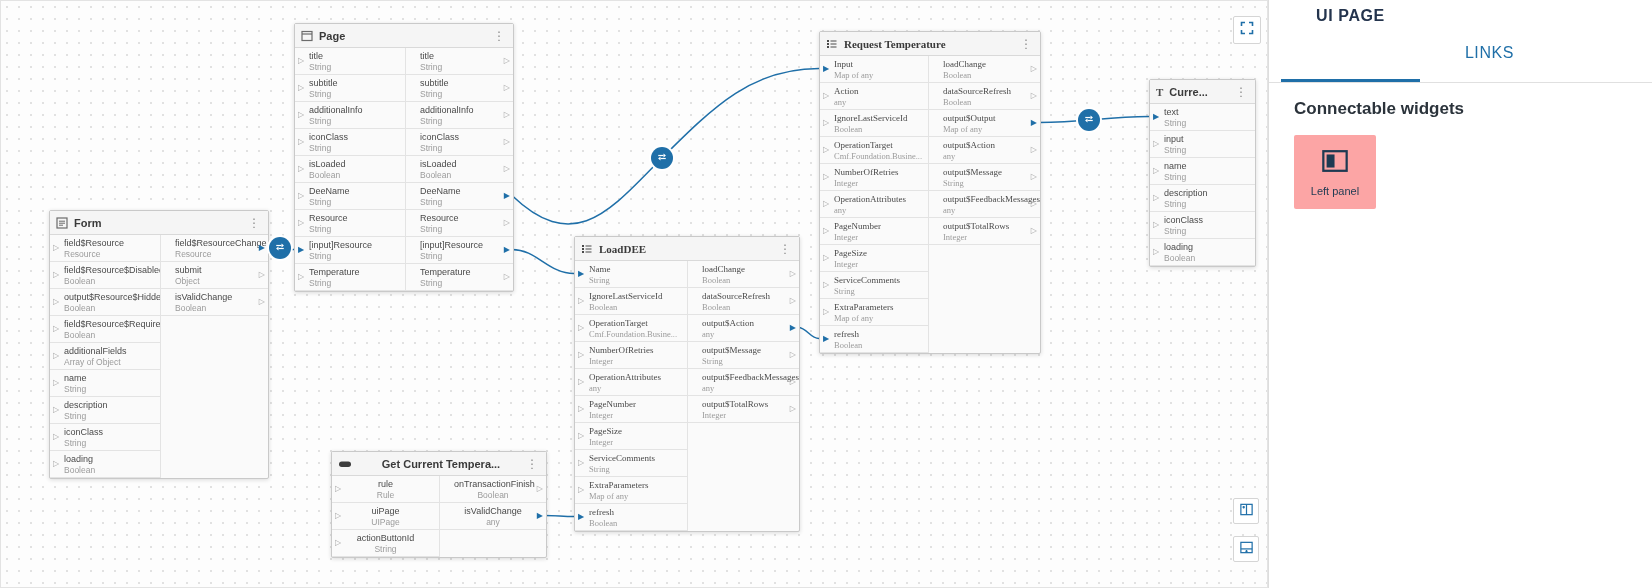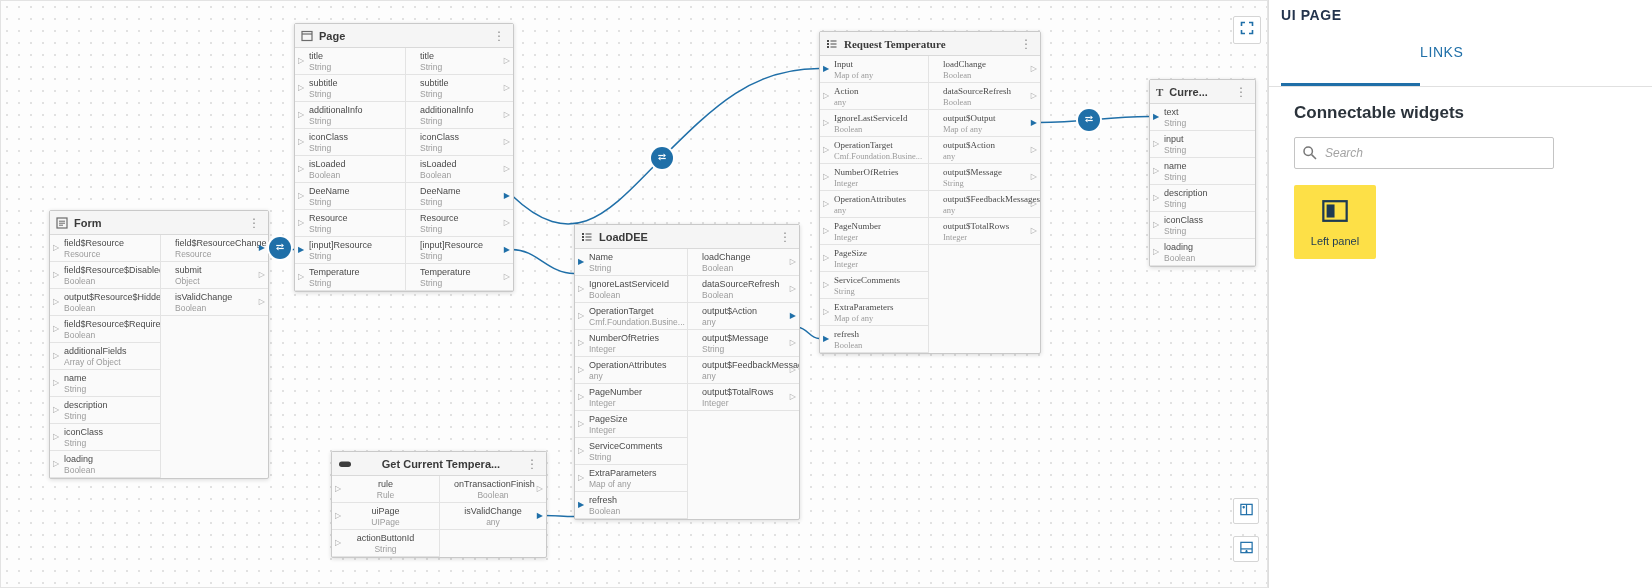--- a/index.html
+++ b/index.html
@@ -45,33 +45,33 @@
   .canvas-btn { position:absolute; z-index:4; background:#ffffff; border:1px solid #d5d5d5;
                 border-radius:2px; display:flex; align-items:center; justify-content:center;
                 cursor:pointer; }
   .btn-fullscreen { left:1232px; top:15px; width:28px; height:28px; }
   .btn-addcol { left:1232px; top:497px; width:26px; height:26px; }
   .btn-addrow { left:1232px; top:535px; width:26px; height:26px; }
 
   
   .sidebar { flex:1; background:#ffffff; border-left:1px solid #ddd; }
   .tabbar { display:flex; padding-left:12px; border-bottom:1px solid #e0e0e0; }
-  .tab { width:139px; text-align:left; font-size:14px; letter-spacing:.6px;
-         color:#24344d; padding:7px 0 23px; cursor:pointer; border-bottom:3px solid transparent; }
+  .tab { width:139px; text-align:center; font-size:16px; letter-spacing:.6px;
+         color:#24344d; padding:7px 0 17px; cursor:pointer; border-bottom:3px solid transparent; }
   .tab.active { border-bottom-color:#1f6fa8; font-weight:700; }
   .tab.alt { color:#1f6fa8;margin-top:37px; }
   .sb-content { padding:16px 12px 0 25px; }
   .sb-heading { font-size:17px; font-weight:700; color:#2b333b; margin-bottom:14px; }
   .searchbox { position:relative; width:260px; height:32px; }
   .searchbox input { width:100%; height:100%; border:1px solid #c4c4c4; border-radius:2px;
                      padding:0 8px 0 30px; font-size:12px; font-family:inherit; color:#444; }
   .searchbox input::placeholder { color:#a3a3a3; font-style:italic; }
   .searchbox .mag { position:absolute; left:8px; top:8px; }
   .widgets { display:flex; gap:8px; margin-top:16px; }
-  .widget-card { width:82px; height:74px; background:#fde047; border-radius:2px;
+  .widget-card { width:82px; height:74px; background:#fca5a5; border-radius:2px;
                  display:flex; flex-direction:column; align-items:center; justify-content:center;
                  gap:6px; cursor:pointer; }
   .wlabel { font-size:11px; color:#1e3a52; }
 </style>
 </head>
 <body>
 
 <div class="app">
 
   <div class="canvas" id="canvas">
@@ -293,21 +293,21 @@
               <span class="ptype">String</span>
             </div>
             <div class="prow">
               <span class="parrow out">▷</span>
               <span class="pname">Temperature</span>
               <span class="ptype">String</span>
             </div>
           </div>
         </div>
       </div>
-      <div class="node" style="left: 573px; top: 223px;">
+      <div class="node" style="left: 573px; top: 235px; font-family: Liberation Serif, serif;">
         <div class="nheader">
           <span class="nicon">
             <svg width="12" height="12" viewBox="0 0 12 12">
               <rect x="1" y="2" width="2" height="2" fill="#4a4a4a"></rect>
               <rect x="1" y="5" width="2" height="2" fill="#4a4a4a"></rect>
               <rect x="1" y="8" width="2" height="2" fill="#4a4a4a"></rect>
               <path d="M4.5 3h6M4.5 6h6M4.5 9h6" stroke="#4a4a4a" stroke-width="1.2"></path>
             </svg>
           </span>
           <span class="ntitle">LoadDEE</span>
@@ -621,29 +621,20 @@
       </div>
     </div>
 
   <div class="sidebar">
     <div class="tabbar">
       <div class="tab active">UI PAGE</div>
       <div class="tab alt">LINKS</div>
     </div>
     <div class="sb-content">
       <div class="sb-heading">Connectable widgets</div>
-      <div class="searchbox">
-        <span class="mag">
-          <svg width="16" height="16" viewBox="0 0 16 16" fill="none" stroke="#777" stroke-width="1.5">
-            <circle cx="6.2" cy="6.2" r="4.2"></circle>
-              <path d="M9.6 9.6L14 14"></path>
-          </svg>
-        </span>
-        <input type="text" placeholder="Search" style="">
-      </div>
       <div class="widgets">
         <div class="widget-card">
           <span>
             <svg width="28" height="28" viewBox="0 0 30 30">
               <rect x="2.5" y="4.5" width="25" height="21" fill="none" stroke="#1e3a52" stroke-width="2.4"></rect>
               <rect x="6" y="8" width="8.5" height="14" fill="#1e3a52"></rect>
             </svg>
           </span>
           <span class="wlabel">Left panel</span>
         </div>

